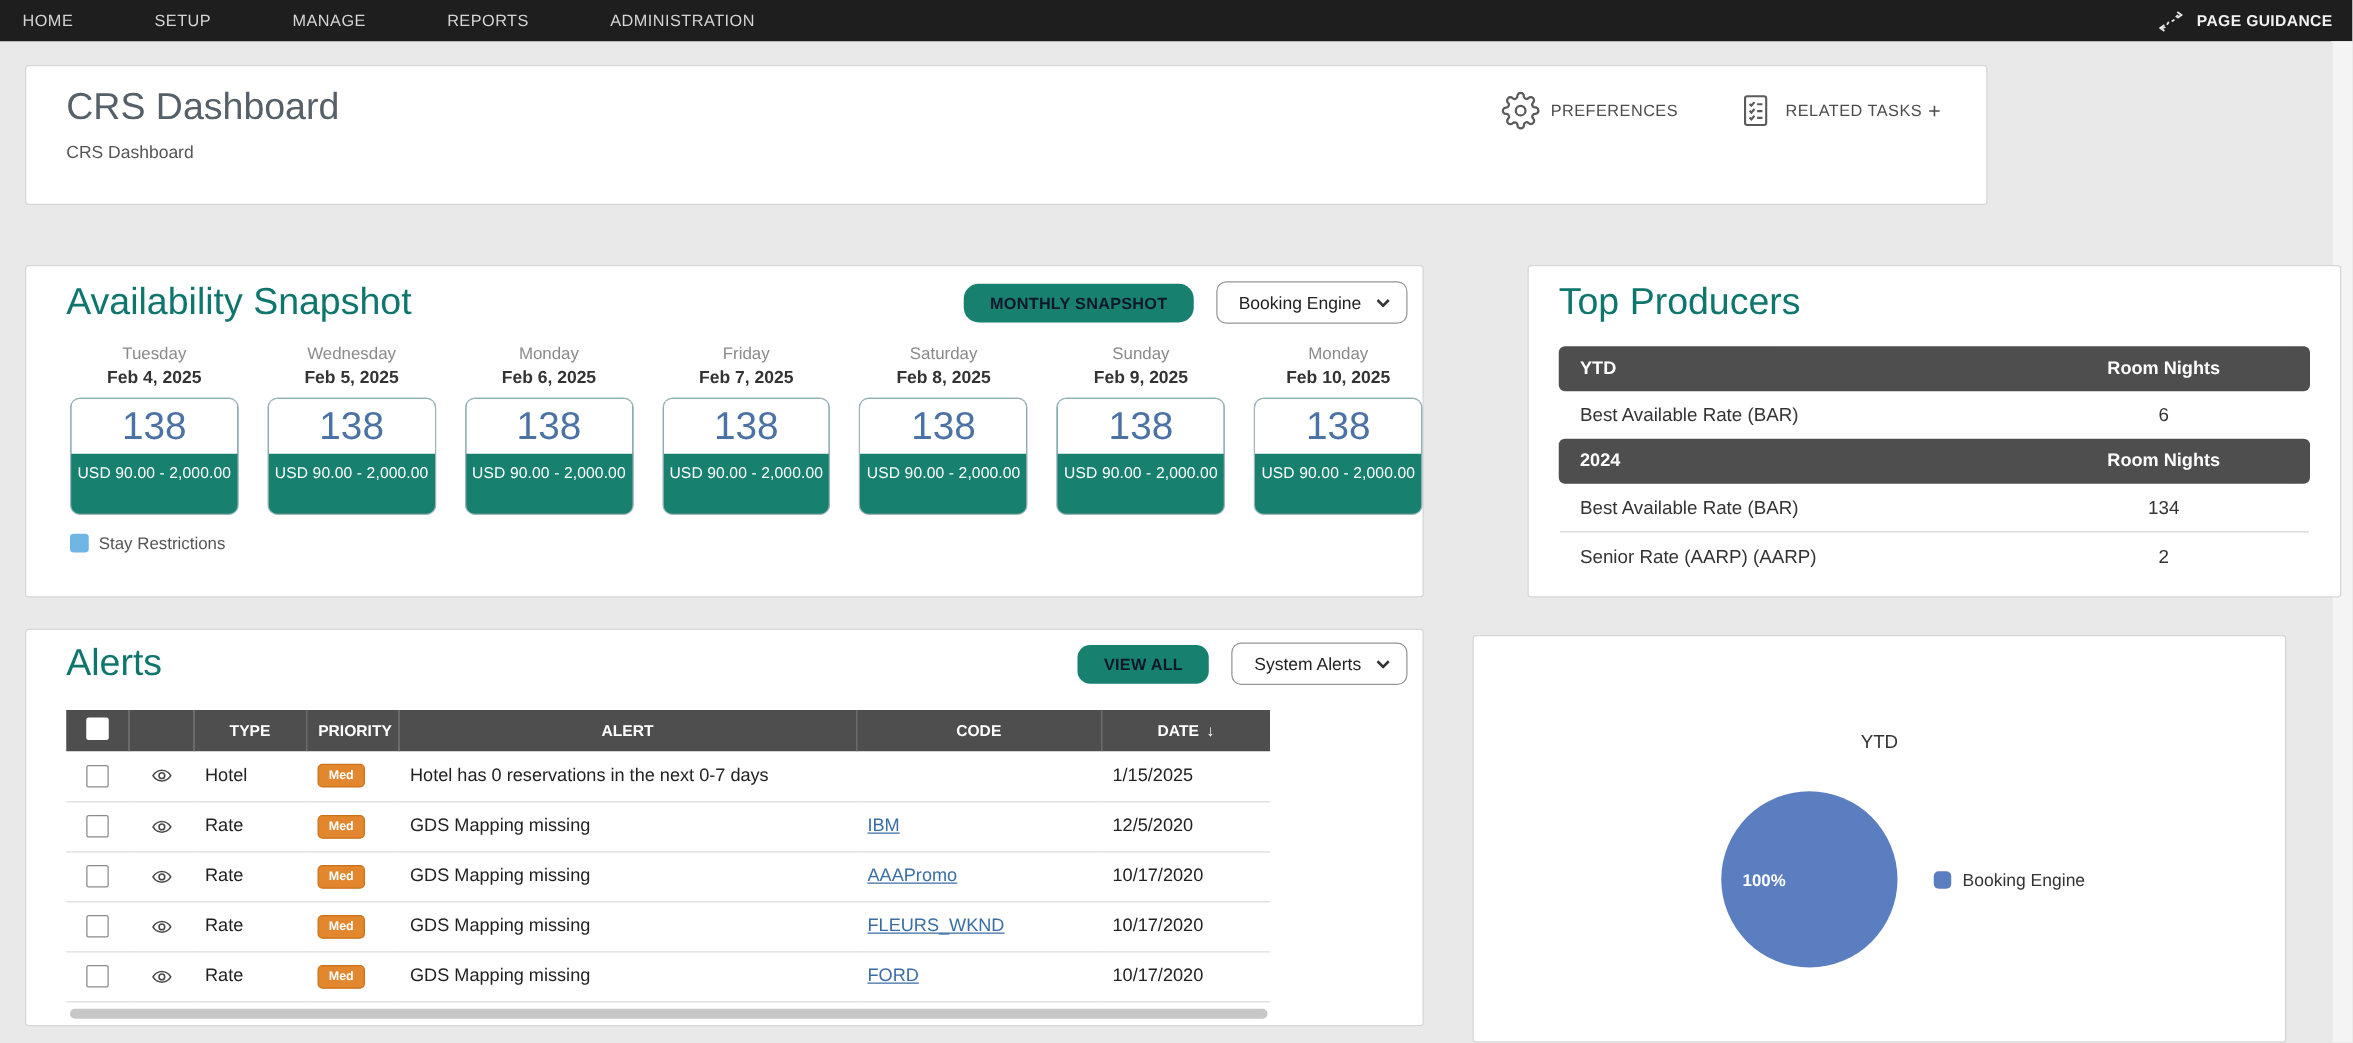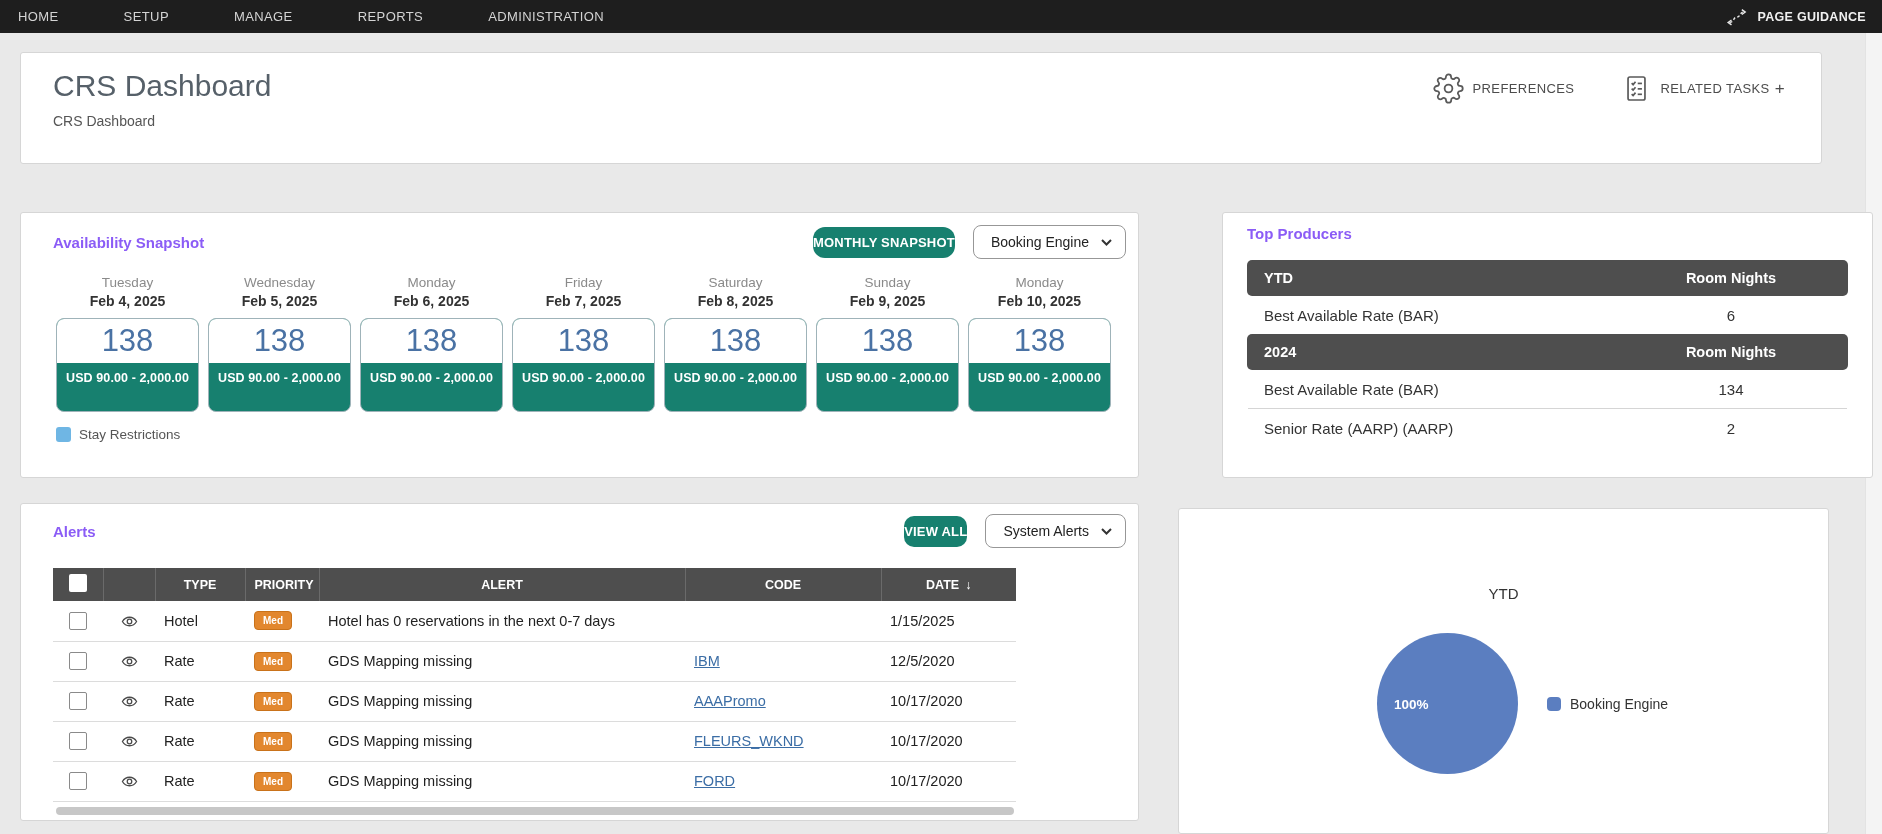--- a/index.html
+++ b/index.html
@@ -18,52 +18,52 @@
   }
   .nav-items { display:flex; gap:65px; }
   .nav-item { color:#d4d4d4; font-size:13px; letter-spacing:.4px; cursor:pointer; white-space:nowrap; }
   .nav-right { display:flex; align-items:center; gap:9px; color:#f0f0f0;
     font-size:12.5px; font-weight:bold; letter-spacing:.3px; cursor:pointer; }
   
   .vscroll { position:absolute; right:0; top:33px; width:17px; height:801px;
     background:#f4f4f4; border-left:1px solid #e3e3e3; }
   
   .card { position:absolute; background:#fff; border:1px solid #d6d6d6; border-radius:3px; }
-  #header-card     { left:20px;  top:52px;  width:1802px; height:112px; }
+  #header-card     { left:20px;  top:52px;  width:1570px; height:112px; }
   #availability-card{ left:20px; top:212px; width:1119px; height:266px; }
   #producers-card  { left:1178px; top:212px; width:651px; height:266px;margin-left:44px; }
   #alerts-card     { left:20px;  top:503px; width:1119px; height:318px; }
   #channelmix-card { left:1178px; top:508px; width:651px; height:326px; }
   
   .page-title { position:absolute; left:32px; top:16px; font-size:30px; color:#566069; font-weight:400; }
   .page-subtitle { position:absolute; left:32px; top:60px; font-size:14px; color:#555; }
   .header-actions { position:absolute; right:36px; top:20px; display:flex; gap:48px; }
   .action { display:flex; align-items:center; gap:9px;
     color:#4c4c4c; font-size:13px; letter-spacing:.4px; cursor:pointer; }
   .action svg { display:block; }
   .plus { font-size:17px; font-weight:400; margin-left:5px; color:#4c4c4c; }
   .action-label { display:flex; align-items:center; }
   
   .card-header { display:flex; align-items:center; padding:12px 12px 0 32px; }
-  .section-title { font-size:15px; color:#8b5cf6; font-weight:700; white-space:nowrap; }
+  .section-title { font-size:30px; color:#0f766e; font-weight:400; white-space:nowrap; }
   .spacer { flex:1; }
-  .btn-teal { background:#17806f; color:#ffffff; font-weight:bold; font-size:13px;
-    letter-spacing:.2px; padding:8px 0; border:none; border-radius:12px; cursor:pointer; white-space:nowrap; }
+  .btn-teal { background:#17806f; color:#0f172a; font-weight:bold; font-size:13px;
+    letter-spacing:.2px; padding:8px 21px; border:none; border-radius:12px; cursor:pointer; white-space:nowrap; }
   .select { display:flex; align-items:center; gap:12px; border:1px solid #979797; border-radius:8px;
     background:#fff; padding:8px 13px 8px 17px; font-size:14px; color:#222; margin-left:18px; cursor:pointer; white-space:nowrap; }
   
-  .tiles { display:flex; gap:9px; padding:16px 0 0 35px; }
+  .tiles { display:flex; gap:23px; padding:16px 0 0 35px; }
   .tile { width:143px; text-align:center; }
   .tile-day { font-size:13.5px; color:#8a8a8a; }
   .tile-date { font-size:14px; color:#333; font-weight:bold; margin-top:3px; }
   .tile-box { margin-top:9px; border:1px solid #9fb3b9; border-radius:8px; overflow:hidden;
     height:94px; background:#17806f; cursor:pointer; }
   .tile-count { background:#fff; height:44px; font-size:31px; color:#4a72a4;
     display:flex; align-items:center; justify-content:center; }
-  .tile-rate { color:#fff; font-weight:bold; font-size:12.5px; padding-top:8px; letter-spacing:.1px; }
+  .tile-rate { color:#fff; font-weight:normal; font-size:12.5px; padding-top:8px; letter-spacing:.1px; }
   .legend-row { display:flex; align-items:center; gap:8px; padding:15px 0 0 35px;
     font-size:13.5px; color:#555; }
   .legend-swatch { width:15px; height:15px; border-radius:3px; background:#6fb6e4; }
   
   .alerts-table { margin:20px 0 0 32px; border-collapse:collapse; width:963px;
     table-layout:fixed; font-size:14.5px; color:#222; }
   .alerts-table thead th { background:#4e4e4e; color:#fff; font-size:12.5px; font-weight:bold;
     text-align:center; height:33px; padding:0 9px; border-right:1px solid #6a6a6a; }
   .alerts-table thead th:last-child { border-right:none; }
   .alerts-table tbody td { height:40px; border-bottom:1px solid #dcdcdc; padding:0 9px;

